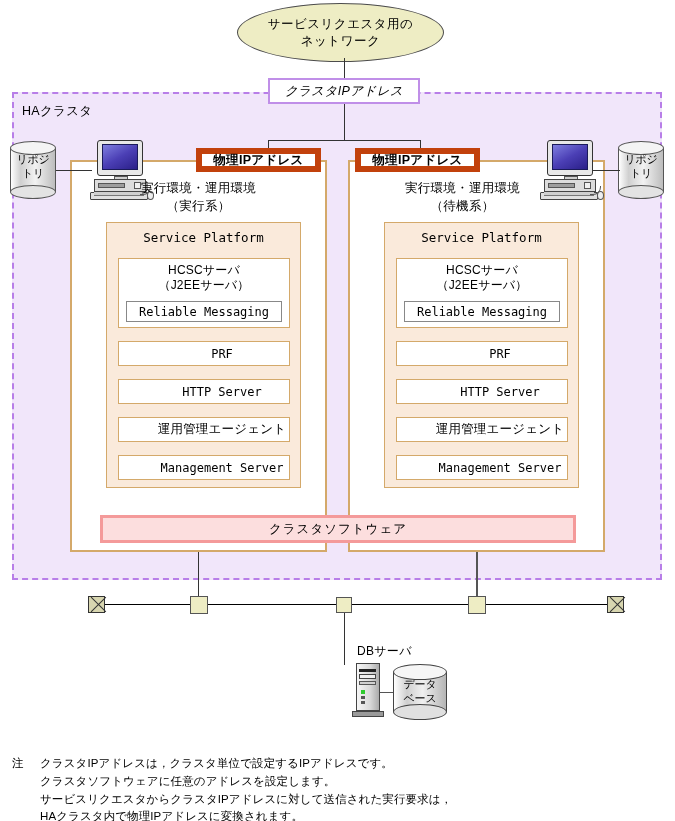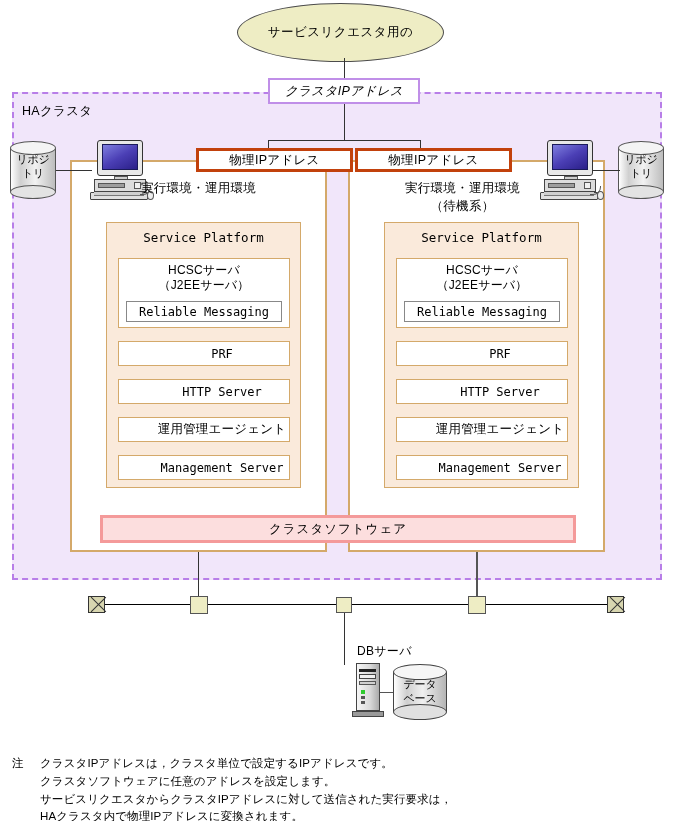--- a/index.html
+++ b/index.html
@@ -54,28 +54,29 @@
     font-style: italic;
   }
 
   
   .vline { background: #333; width: 1px; }
   .hline { background: #333; height: 1px; }
   .vline-dark { background: #555; width: 2px; }
 
   
   .phys-ip-box {
-    width: 157px; height: 24px;
-    background: #ffffff;
-    border: 3px solid #c2410c;
+    width: 125px; height: 24px;
+    background: #ffffff;
+    border: 6px solid #c2410c;
     box-sizing: border-box;
     display: flex; align-items: center; justify-content: center;
     font-size: 12.5px;
     letter-spacing: .3px;
     z-index: 5;
+    font-weight: bold;
   }
   #phys-ip-left  { left: 196px; top: 148px; }
   #phys-ip-right { left: 355px; top: 148px; }
 
   
   .node-box {
     background: #ffffff;
     border: 2px solid #d4a96a;
     box-sizing: border-box;
     width: 257px; height: 392px;
@@ -326,40 +327,42 @@
 </style>
 </head>
 <body>
 
 <div class="abs" id="ha-cluster-region"></div>
 <div class="abs" id="ha-cluster-label">HAクラスタ</div>
 
 <div class="abs" id="network-ellipse">
   <div>
     <div>サービスリクエスタ用の</div>
+    <div>ネットワーク</div>
   </div>
 </div>
 
 <div class="abs vline" style="left:344px; top:58px; height:22px;"></div>
 
 <div class="abs" id="cluster-ip-box">クラスタIPアドレス</div>
 
 <div class="abs vline" style="left:344px; top:104px; height:36px;"></div>
 <div class="abs hline" style="left:268px; top:140px; width:153px;"></div>
 <div class="abs vline" style="left:268px; top:140px; height:9px;"></div>
 <div class="abs vline" style="left:420px; top:140px; height:9px;"></div>
 
 <div class="abs node-box" id="node-left"></div>
 <div class="abs node-box" id="node-right"></div>
 
 <div class="abs phys-ip-box" id="phys-ip-left">物理IPアドレス</div>
 <div class="abs phys-ip-box" id="phys-ip-right">物理IPアドレス</div>
 
 <div class="abs node-title" id="node-title-left">
   <div>実行環境・運用環境</div>
+  <div>（実行系）</div>
 </div>
 <div class="abs node-title" id="node-title-right">
   <div>実行環境・運用環境</div>
   <div>（待機系）</div>
 </div>
 
 <div class="abs sp-panel" id="sp-left"></div>
 <div class="abs sp-panel" id="sp-right"></div>
 <div class="abs sp-title" id="sp-title-left">Service Platform</div>
 <div class="abs sp-title" id="sp-title-right">Service Platform</div>

